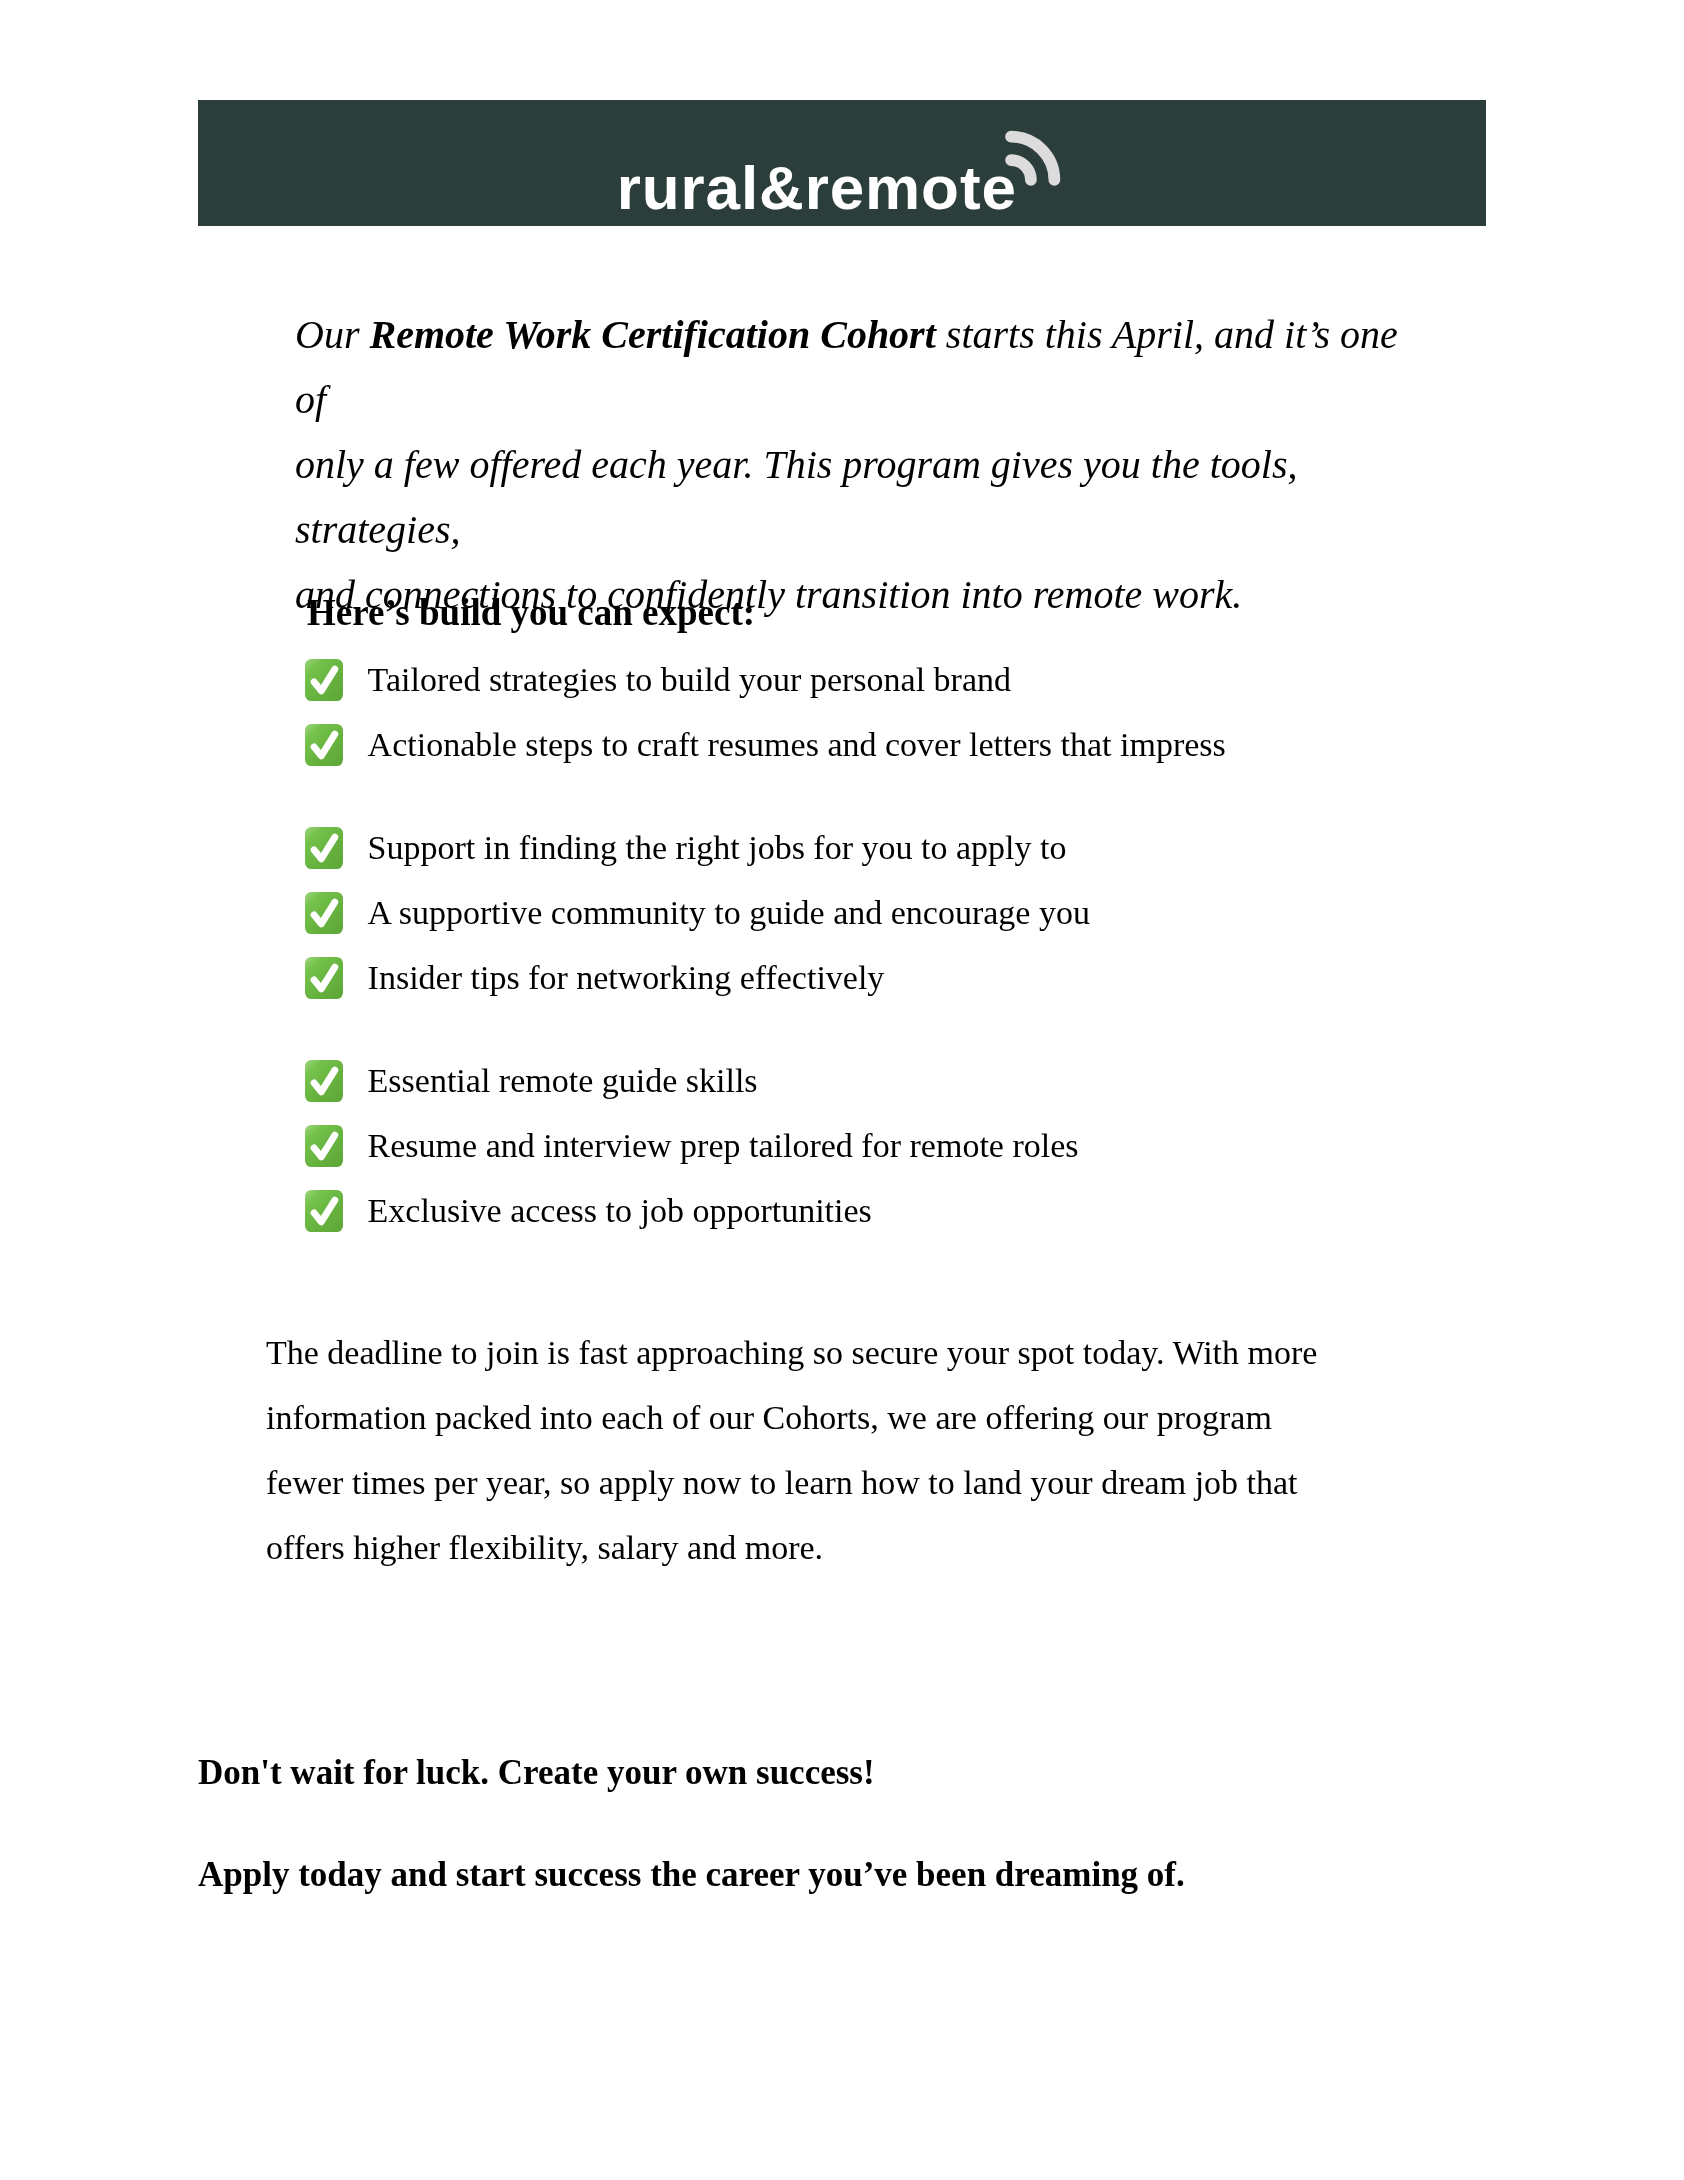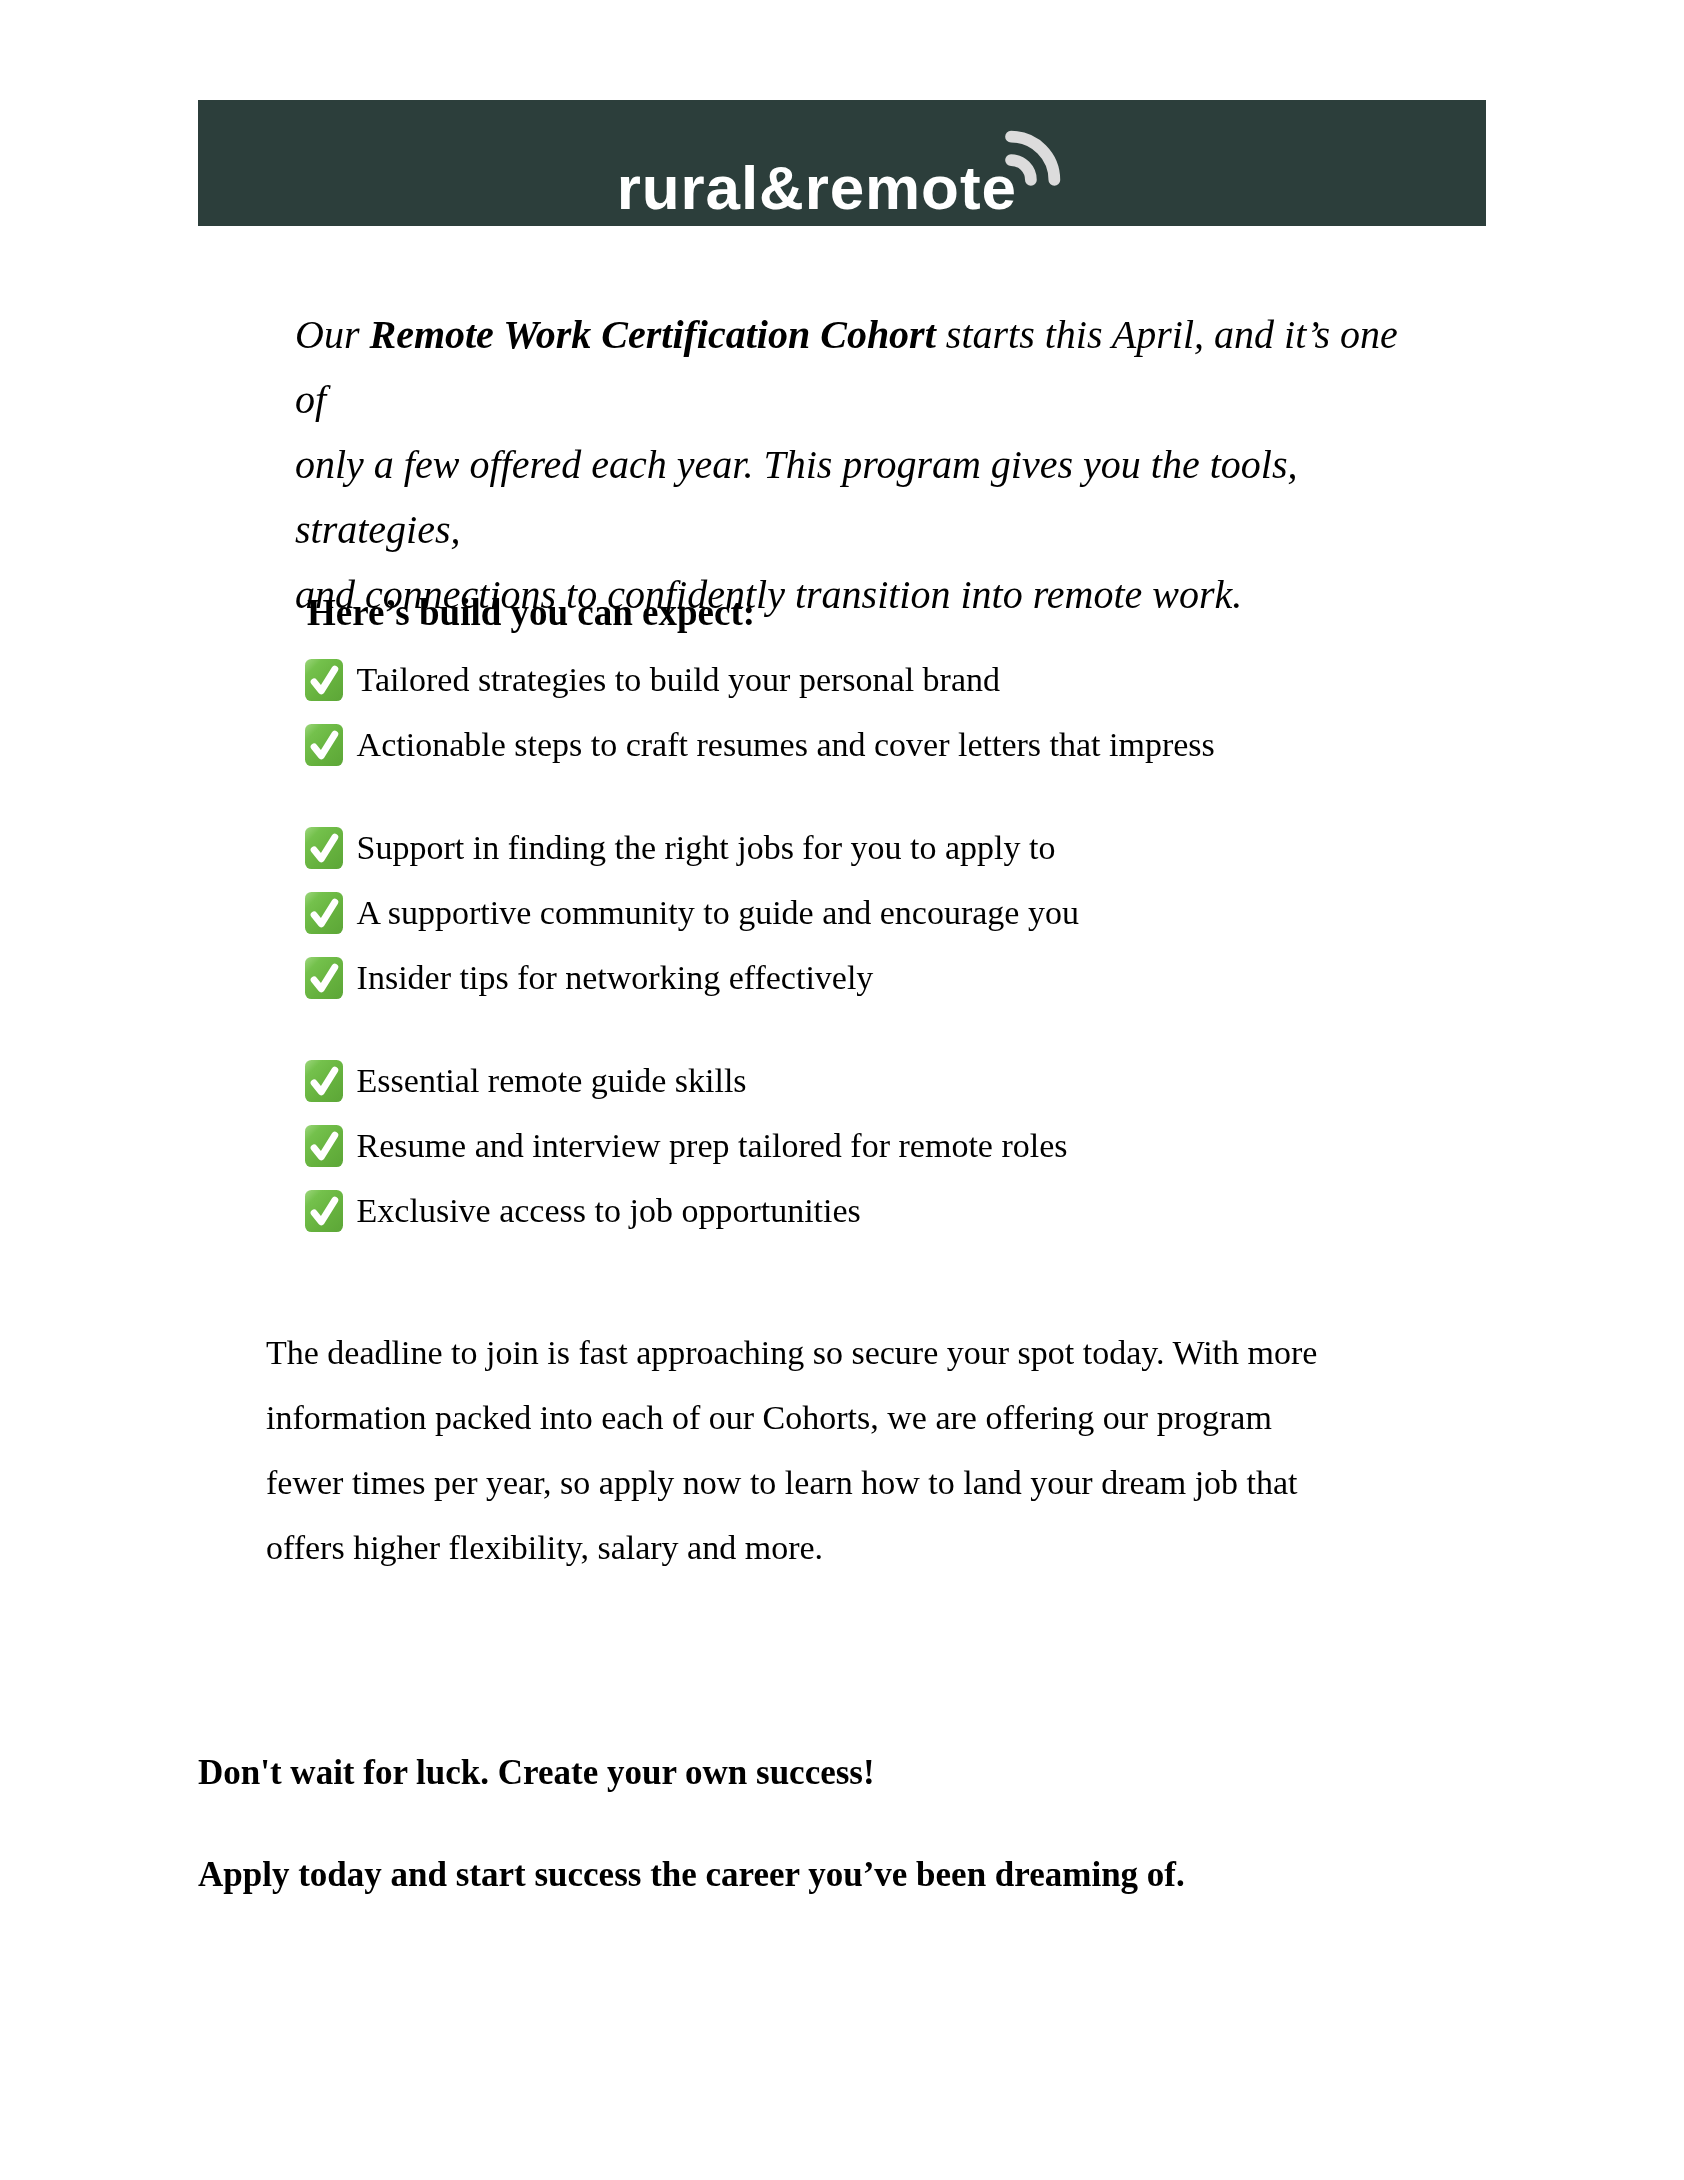--- a/index.html
+++ b/index.html
@@ -62,20 +62,21 @@
     list-style: none;
     margin: 0; padding: 0;
   }
   .check-group { margin: 0; padding: 0; list-style: none; }
   .check-group + .check-group { margin-top: 38px; }
   .check-item {
     display: flex;
     align-items: center;
     height: 65px;
     font-size: 34px;
+    gap: 11px;
   }
   .checkbox {
     flex: 0 0 auto;
     width: 38px; height: 42px;
     border-radius: 6.4px;
     background: linear-gradient(135deg, #9ed77e 0%, #74c14c 22%, #66b23e 60%, #5ca637 100%);
     margin-right: 13.6px;
     position: relative;
   }
   .checkbox svg { position: absolute; left: 0; top: 0; width: 100%; height: 100%; }

